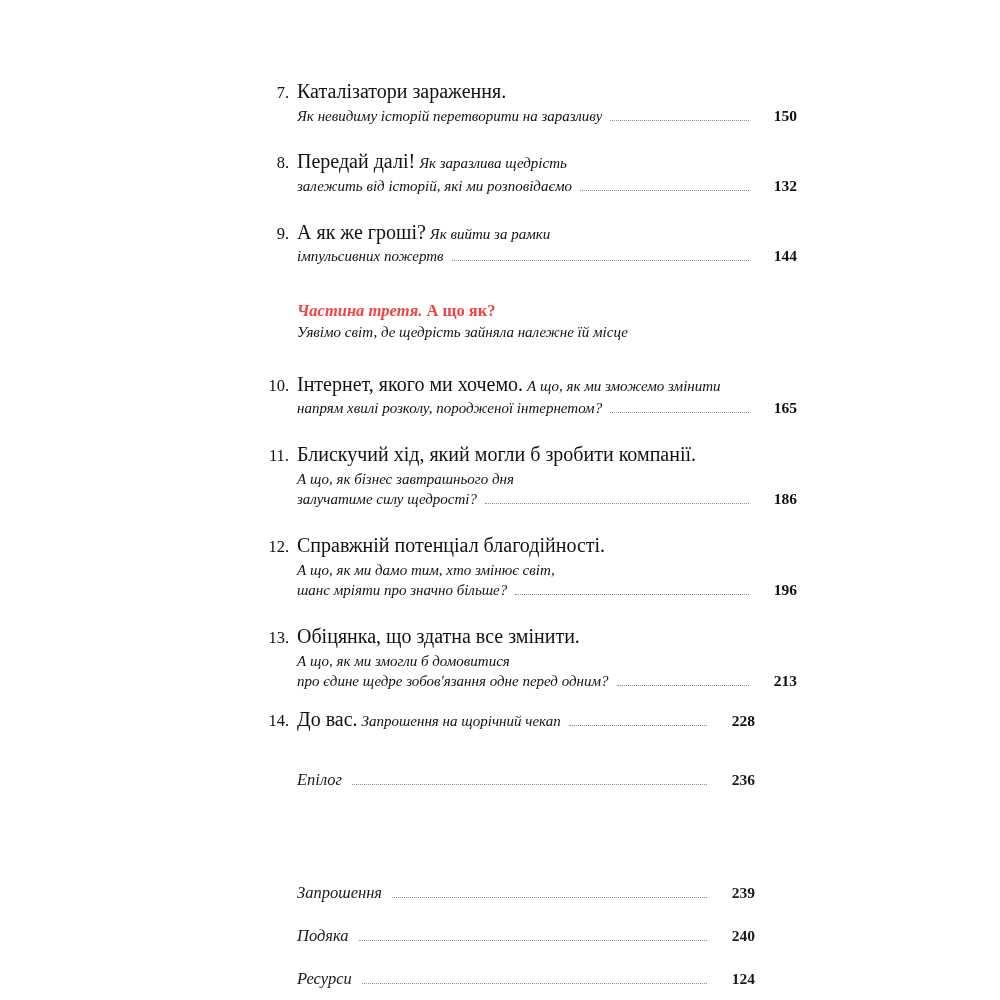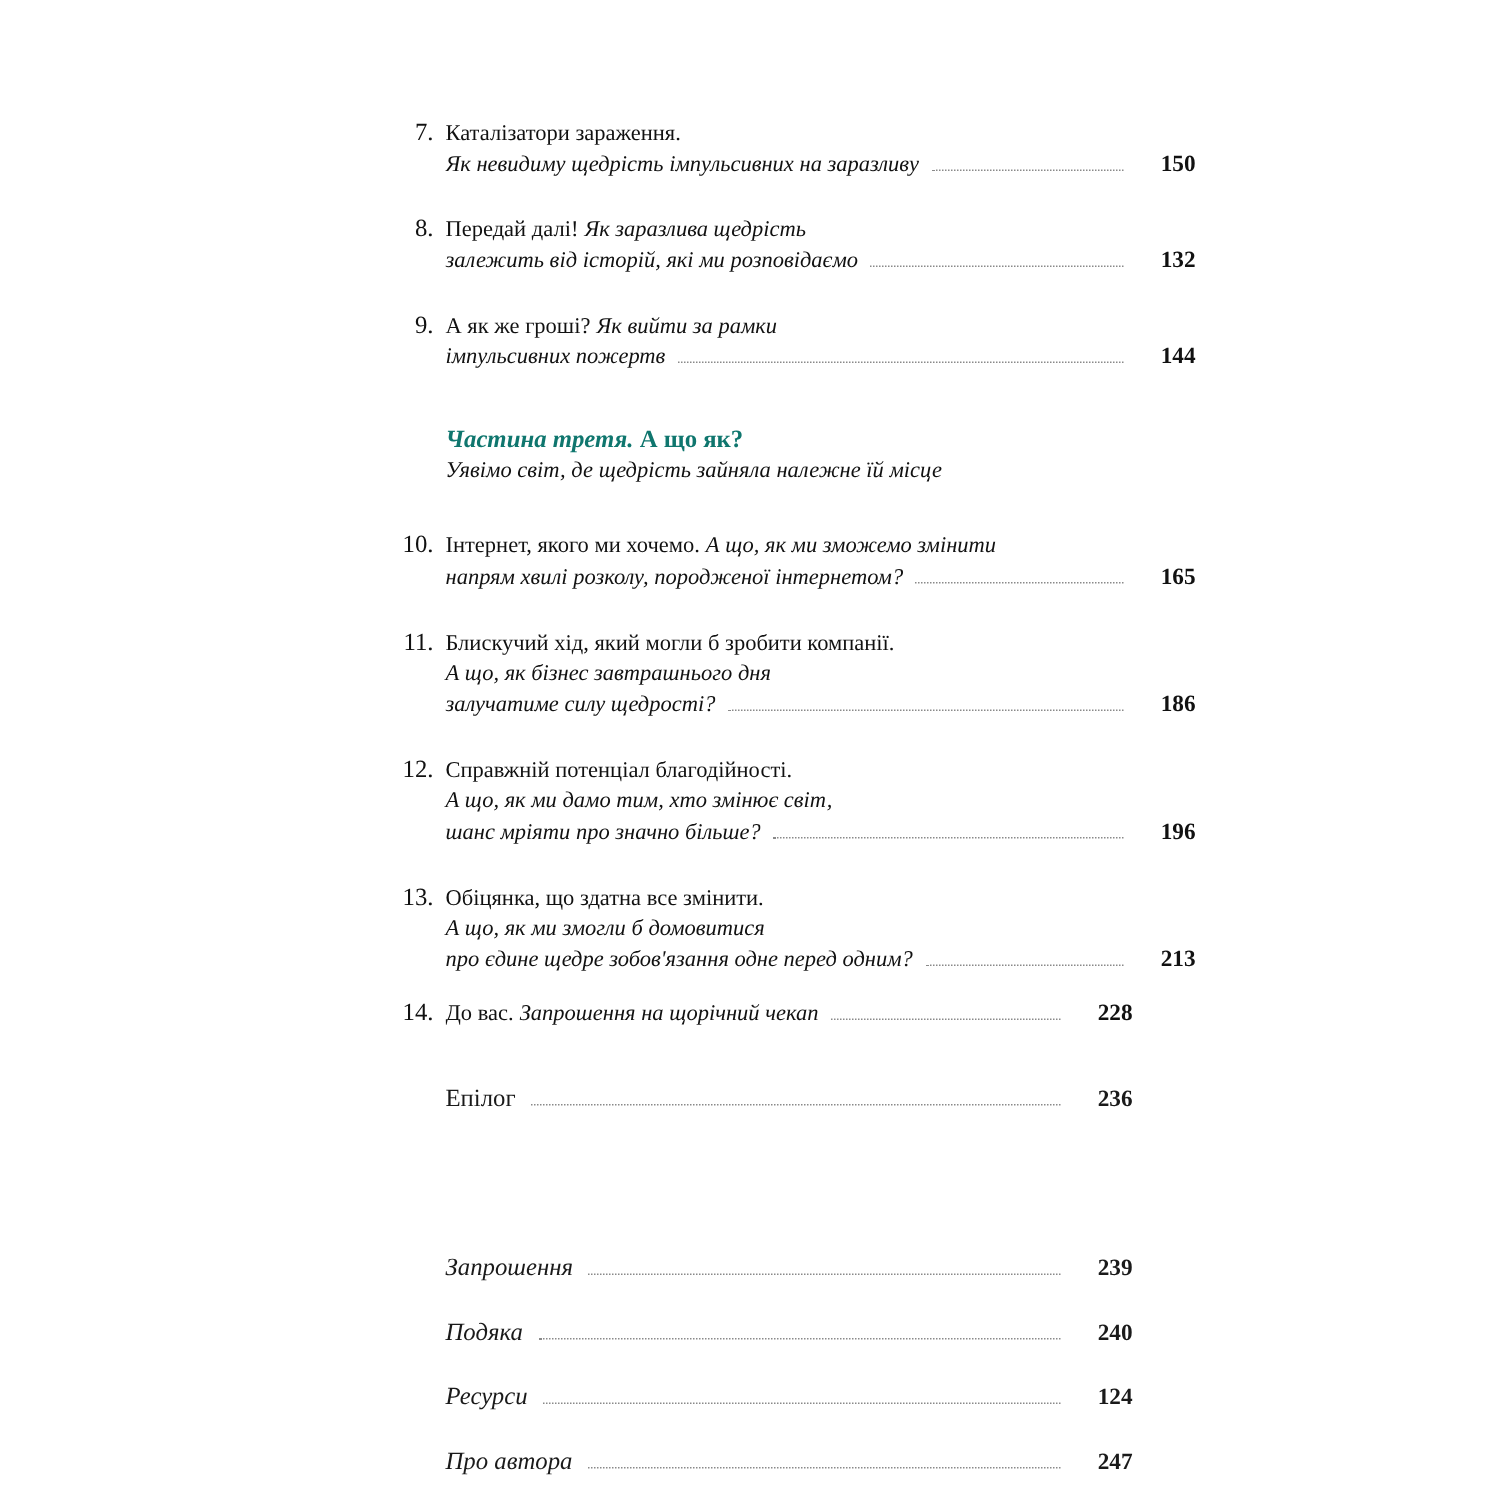--- a/index.html
+++ b/index.html
@@ -46,21 +46,21 @@
     padding-right: 8px;
     font-size: 16.5px;
     font-family: "Liberation Serif", serif;
     color: #111;
   }
   .txtcol {
     flex: 1 1 auto;
     min-width: 0;
   }
   .title-main {
-    font-size: 15px;
+    font-size: 20px;
     line-height: 1.38;
     color: #111;
   }
   .title-sub {
     font-size: 15px;
     font-style: italic;
     line-height: 1.38;
     color: #111;
   }
   .leader {
@@ -99,21 +99,21 @@
 
   
   .part {
     margin-top: 34px;
     margin-bottom: 30px;
     padding-left: 42px;
   }
   .part-title {
     font-size: 16.5px;
     font-weight: bold;
-    color: #0f766e;
+    color: #ef4444;
   }
   .part-title .ital {
     font-style: italic;
     font-weight: bold;
   }
   .part-sub {
     font-size: 15px;
     font-style: italic;
     margin-top: 3px;
     color: #111;
@@ -125,20 +125,21 @@
     padding-left: 42px;
   }
   .bm-row {
     display: flex;
     align-items: baseline;
     margin-bottom: 23px;
   }
   .bm-label {
     font-size: 16.5px;
     white-space: nowrap;
+    font-style: italic;
   }
   .bm-label.ital { font-style: italic; }
   .bm-leader {
     flex: 1 1 auto;
     border-bottom: 1.5px dotted #8a8a8a;
     margin: 0 6px 5px 10px;
     height: 1px;
   }
   .bm-page {
     flex: 0 0 auto;
@@ -158,21 +159,21 @@
 
     <div class="entry">
       <div class="entry-line">
         <span class="num">7.</span>
         <span class="txtcol">
           <span class="title-main">Каталізатори зараження.</span>
         </span>
       </div>
       <div class="entry-line indent">
         <span class="lastline" style="width:100%">
-          <span class="title-sub txt">Як невидиму щедрість імпульсивних на заразливу</span>
+          <span class="title-sub txt">Як невидиму історій перетворити на заразливу</span>
           <span class="leader"></span>
           <span class="pageno">150</span>
         </span>
       </div>
     </div>
 
     <div class="entry" style="margin-top:22px">
       <div class="entry-line">
         <span class="num">8.</span>
         <span class="txtcol">

